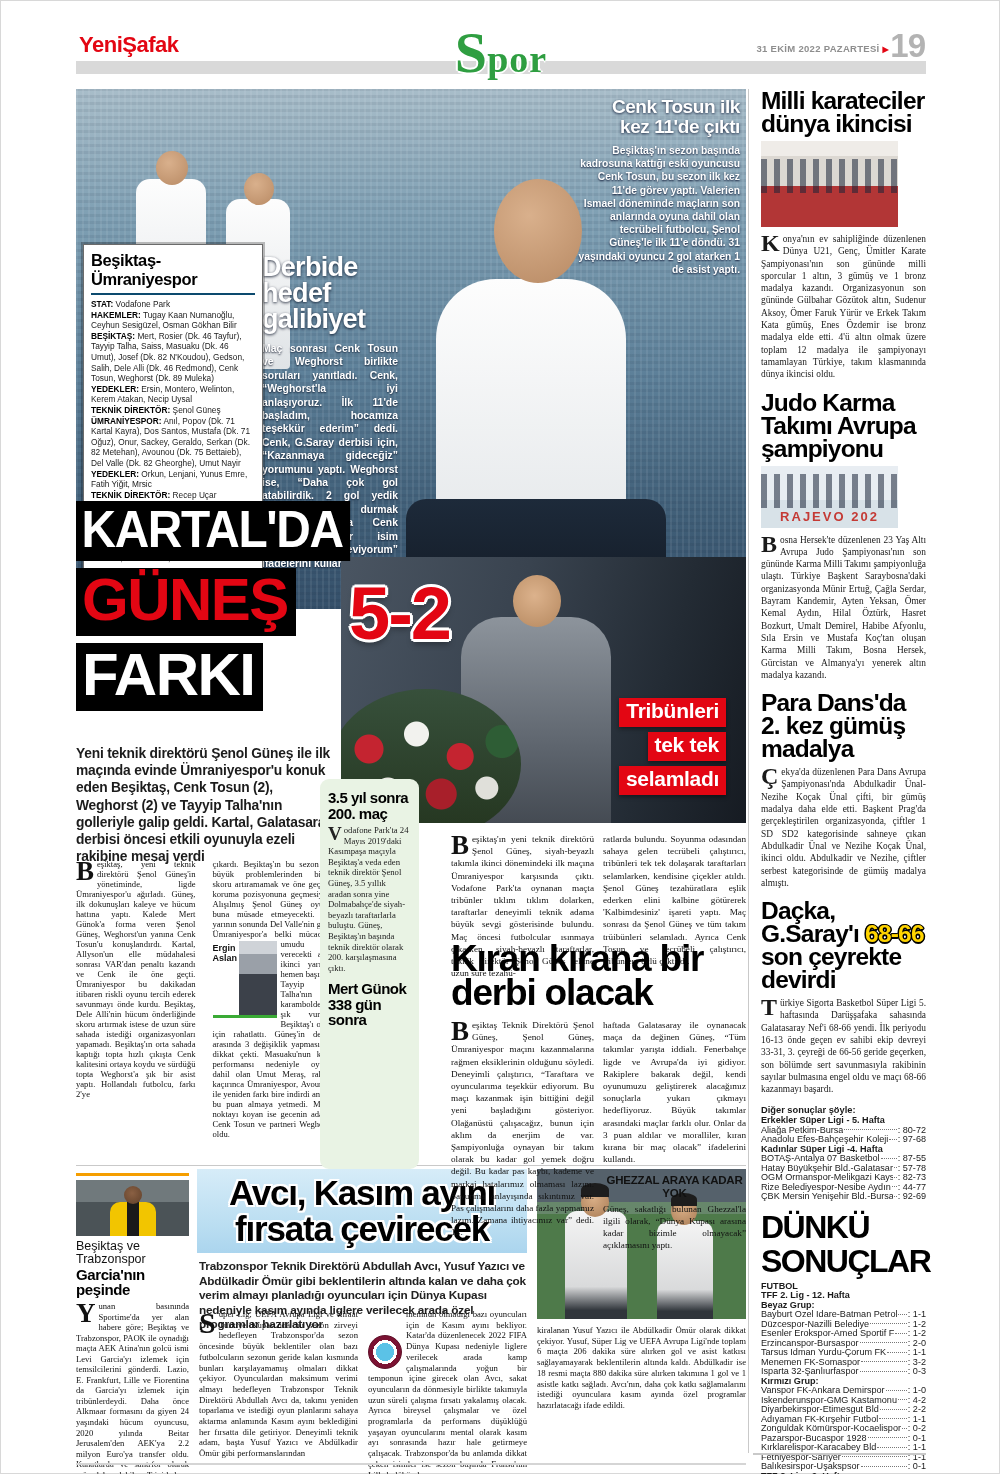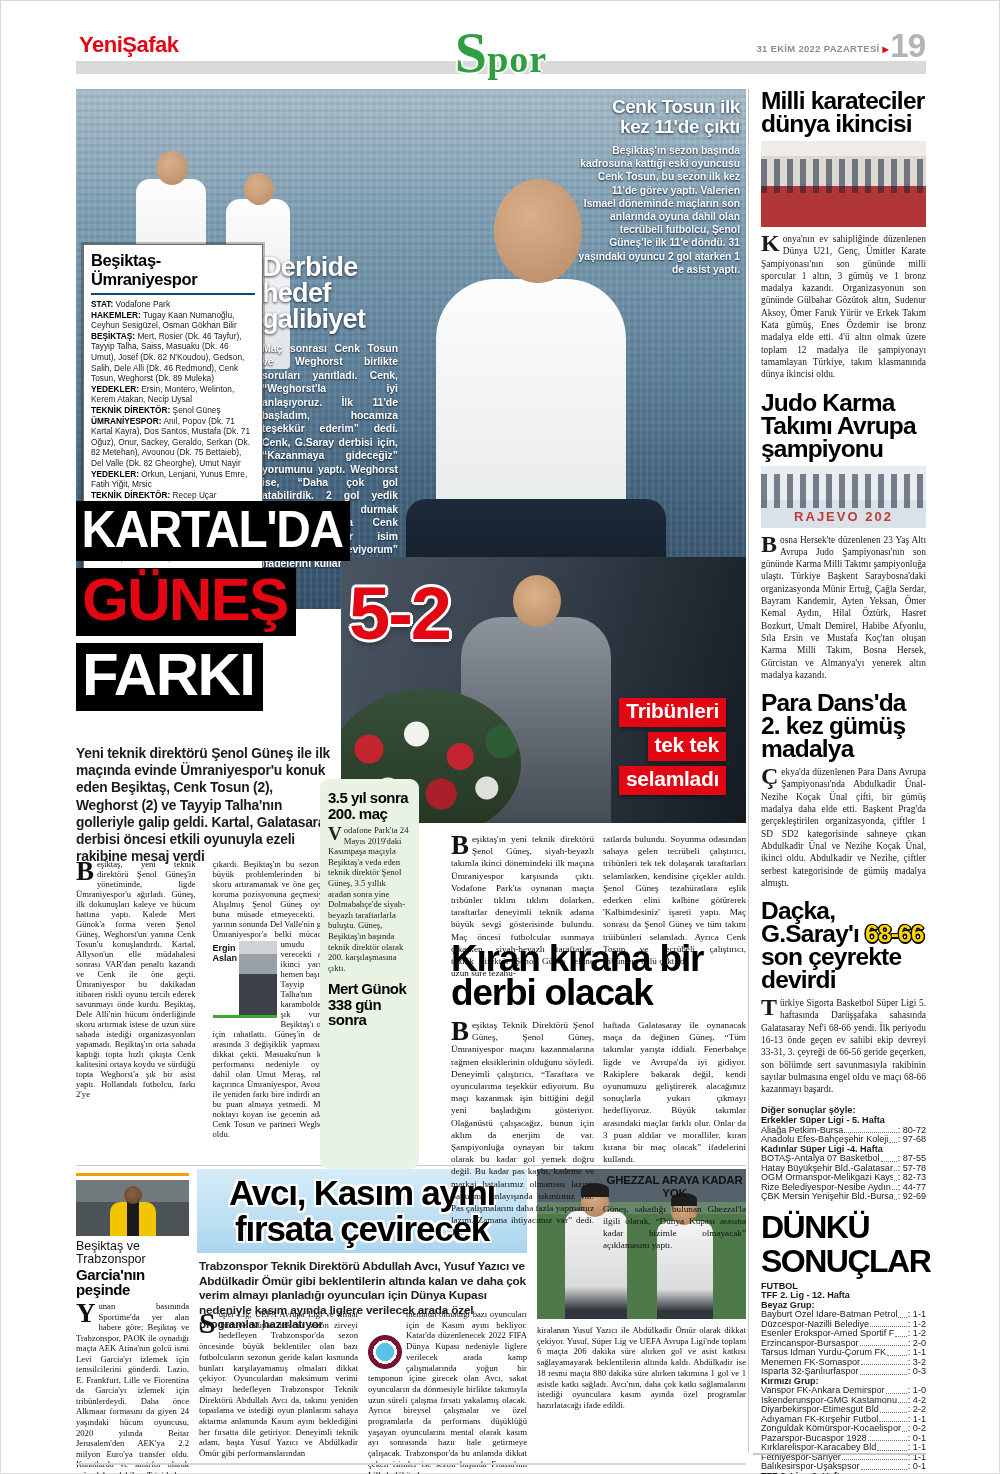--- a/index.html
+++ b/index.html
@@ -101,34 +101,34 @@
     text-align:justify;color:#111;}
   .kiran-title{left:450px;top:941px;width:300px;font-size:37px;line-height:34px;font-weight:bold;
     letter-spacing:-1.2px;color:#000;z-index:3;}
   .kirancols{left:450px;top:1018px;width:295px;display:flex;gap:9px;z-index:3;}
   .ghz-title{font-family:"Liberation Sans",sans-serif;font-size:11.5px;font-weight:bold;text-align:center;
     margin:9px 0 4px;letter-spacing:-0.2px;}
   
   .raildiv{left:747px;top:88px;width:1px;height:1364px;background:#c9c9c9;}
   .rail{left:760px;top:88px;width:165px;}
   .rail-title{font-size:24.5px;line-height:23px;font-weight:bold;letter-spacing:-0.8px;color:#000;margin:0 0 6px;}
-  .rail-photo{width:165px;margin:2px 0 6px;position:relative;overflow:hidden;}
+  .rail-photo{width:137px;margin:2px 0 6px;position:relative;overflow:hidden;}
   .ph-karate{height:86px;background:linear-gradient(180deg,#efece8 0 18%,#dcd8d2 18% 52%,#b23636 52% 100%);}
   .ph-judo{height:62px;background:linear-gradient(180deg,#e8edf2 0 55%,#d8e2e8 55% 100%);}
   .figband{position:absolute;left:0;right:0;height:34px;
     background:repeating-linear-gradient(90deg,rgba(25,35,55,.55) 0 6px,transparent 6px 13px);}
   .judoband{position:absolute;left:0;bottom:4px;width:100%;text-align:center;color:#c43a35;
     font-weight:bold;font-size:13px;letter-spacing:2px;}
   .rail-body{font-family:"Liberation Serif",serif;font-size:9.4px;line-height:12.3px;text-align:justify;
     color:#1a1a1a;margin-bottom:10px;}
   .dcl::first-letter{float:left;font-size:24px;line-height:19px;padding:1px 3px 0 0;font-weight:bold;}
   .score-badge{color:#ffd400;text-shadow:-1.5px 0 #000,1.5px 0 #000,0 -1.5px #000,0 1.5px #000,1px 1px #000,-1px -1px #000;}
   .results{font-size:9.1px;line-height:9.5px;color:#1a1a1a;margin-bottom:8px;}
   .res-intro{font-weight:bold;font-size:9.3px;line-height:11px;}
-  .res-line{display:flex;align-items:flex-end;}
+  .res-line{display:flex;align-items:center;}
   .res-name{white-space:nowrap;overflow:hidden;}
   .res-dots{flex:1;min-width:3px;border-bottom:1px dotted #777;margin:0 1px 2px;}
   .res-score{white-space:nowrap;}
   .res-score::before{content:": ";}
   .res-line.grp{font-weight:bold;}
   .dunku-title{font-size:32px;line-height:34px;font-weight:bold;letter-spacing:-1.5px;margin:2px 0 4px;}
   
   .hrule{background:#c9c9c9;height:1px;}
   .garcia{left:75px;top:1172px;width:113px;border-top:3px solid #f59e00;border-bottom:3px solid #f59e00;
     padding:4px 0 6px;box-sizing:border-box;}

